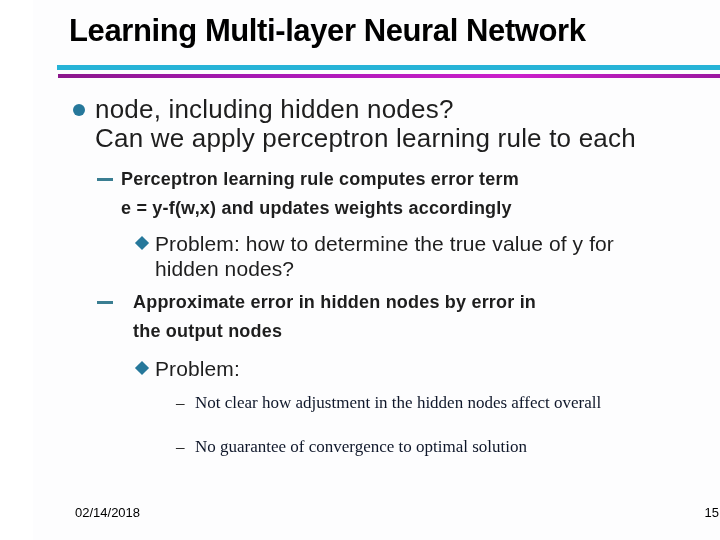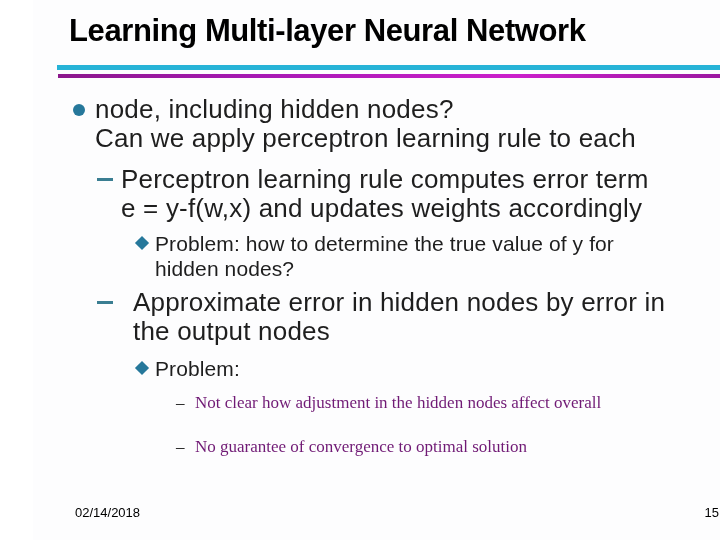--- a/index.html
+++ b/index.html
@@ -47,42 +47,42 @@
   .i0 .lines { font-size: 26px; line-height: 29px; letter-spacing: 0.2px; }
   .bullet-circle {
     display: block; width: 12px; height: 12px;
     margin-top: 9px; border-radius: 50%;
     background: #26789b;
   }
   
   .i1 { left: 64px; top: 165px; }
   .i3 { left: 64px; top: 288px; gap: 12px; }
   .lvl2 .marker-col { width: 24px; }
-  .lvl2 .lines { font-size: 26px; line-height: 29px; letter-spacing: 0.2px; }
+  .lvl2 .lines { font-size: 18px; line-height: 29px; letter-spacing: 0.2px; font-weight: bold; }
   .bullet-dash {
     display: block; width: 16px; height: 3px;
     margin-top: 13px;
     background: #3a7e92;
   }
   
   .i2 { left: 103px; top: 231px; justify-content: flex-end; }
   .i4 { left: 103px; top: 356px; }
   .lvl3 .marker-col { width: 19px; }
   .lvl3 .lines { font-size: 21px; line-height: 25px; letter-spacing: 0.1px; }
   .bullet-diamond {
     display: block; width: 10px; height: 10px;
     margin-top: 7px; margin-left: 1px;
     background: #26789b;
     transform: rotate(45deg);
   }
   
   .i5 { left: 143px; top: 392px; }
   .i6 { left: 143px; top: 436px; }
   .lvl4 .marker-col { width: 19px; font-family: "Liberation Serif", serif; font-size: 17px; line-height: 22px; color: #000; }
-  .lvl4 .lines { font-family: "Liberation Serif", serif; font-size: 17px; line-height: 22px; color: #701a75; }
+  .lvl4 .lines { font-family: "Liberation Serif", serif; font-size: 17px; line-height: 22px; color: #0f172a; }
 
   .footer-date, .footer-center, .footer-page {
     position: absolute; top: 505px;
     font-size: 13px; font-weight: normal; color: #000;
     white-space: nowrap;
   }
   .footer-date { left: 42px; }
   .footer-center { left: 0; right: 44px; text-align: center; }
   .footer-center sup { font-size: 9px; }
   .footer-page { right: 34px; }

